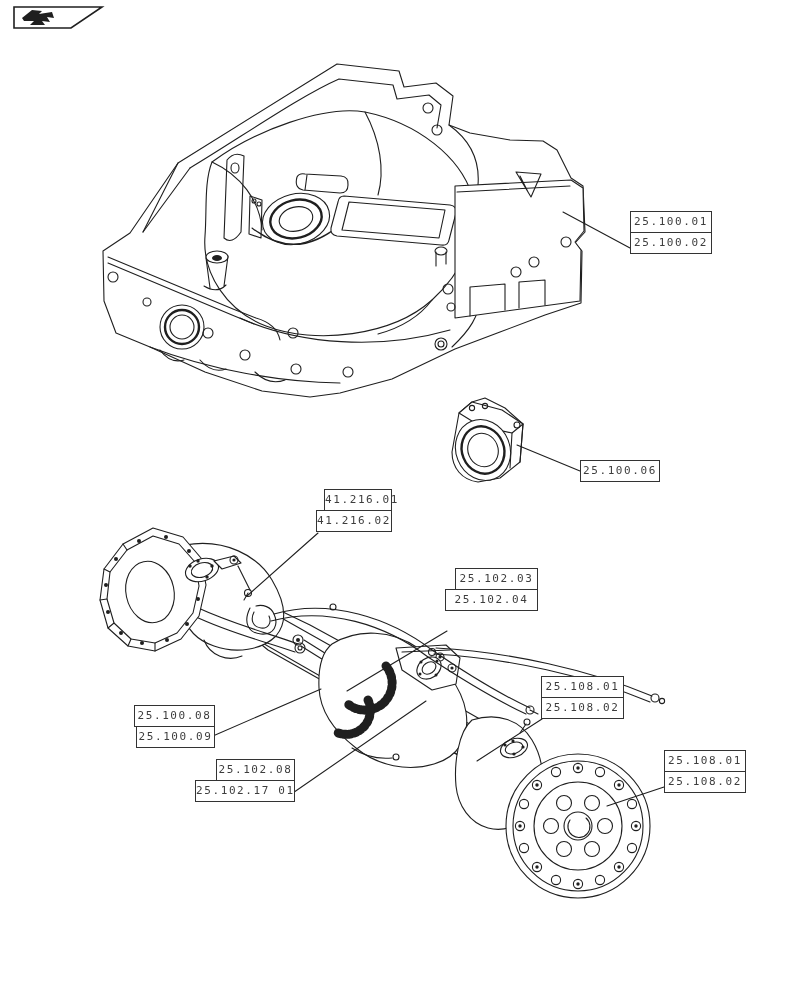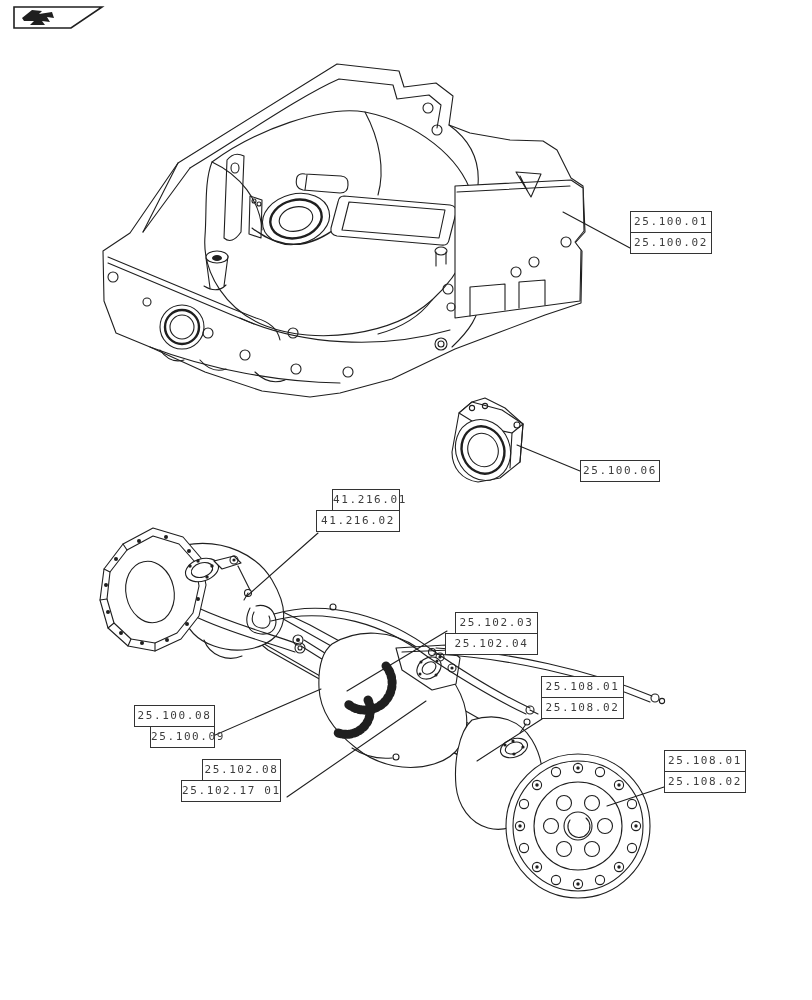--- a/index.html
+++ b/index.html
@@ -282,39 +282,39 @@
   <div class="co-row" style="width:82px">25.100.01</div>
   <div class="co-row" style="width:82px">25.100.02</div>
 </div>
 
 <div class="callout" style="left:580px;top:460px;">
   <div class="co-row" style="width:80px">25.100.06</div>
 </div>
 
 <div class="callout" style="left:316px;top:489px;">
   <div class="co-row" style="width:68px">41.216.01</div>
-  <div class="co-row" style="width:84px">41.216.02</div>
-</div>
-
-<div class="callout" style="left:445px;top:612px;border-radius:8px;">
+  <div class="co-row" style="width:76px">41.216.02</div>
+</div>
+
+<div class="callout" style="left:445px;top:568px;border-radius:8px;">
   <div class="co-row" style="width:83px">25.102.03</div>
   <div class="co-row" style="width:93px">25.102.04</div>
 </div>
 
 <div class="callout" style="left:541px;top:676px;">
   <div class="co-row" style="width:83px">25.108.01</div>
   <div class="co-row" style="width:83px">25.108.02</div>
 </div>
 
 <div class="callout" style="left:125px;top:705px;padding-left:9px;">
   <div class="co-row" style="width:81px">25.100.08</div>
-  <div class="co-row" style="width:65px">25.100.09</div>
-</div>
-
-<div class="callout" style="left:189px;top:759px;width:92px;">
+  <div class="co-row" style="width:79px">25.100.09</div>
+</div>
+
+<div class="callout" style="left:203px;top:759px;width:92px;">
   <div class="co-row" style="width:79px">25.102.08</div>
   <div class="co-row" style="width:100px">25.102.17 01</div>
 </div>
 
 <div class="callout" style="left:664px;top:750px;">
   <div class="co-row" style="width:82px">25.108.01</div>
   <div class="co-row" style="width:82px">25.108.02</div>
 </div>
 
 </body></html>

